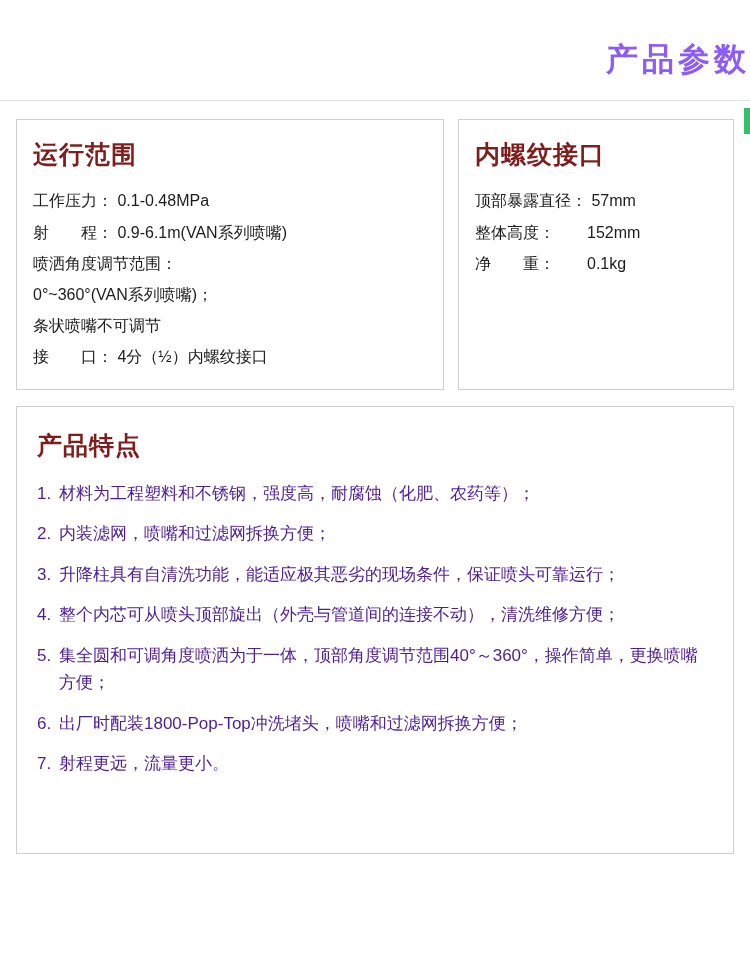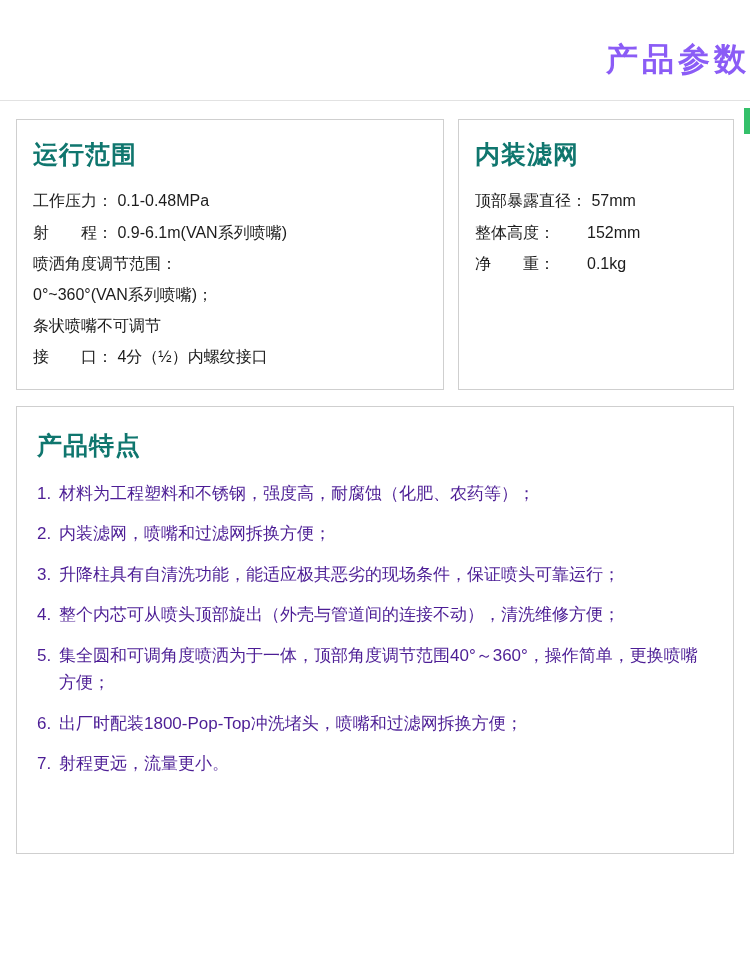--- a/index.html
+++ b/index.html
@@ -50,21 +50,21 @@
   }
   .card {
     border: 1px solid #cfcfcf;
     box-sizing: border-box;
     padding: 18px 16px 16px 16px;
     background: #ffffff;
   }
   .card-left { width: 428px; }
   .card-right { flex: 1; }
   .card-title {
-    color: #0f766e;
+    color: #7f1d1d;
     font-size: 25px;
     font-weight: bold;
     letter-spacing: 1px;
     margin-bottom: 14px;
   }
   .spec-line {
     font-size: 16px;
     line-height: 1.95;
     color: #1c1c1c;
     white-space: pre;
@@ -109,21 +109,21 @@
       <div class="card-title">运行范围</div>
       <div class="spec-line">工作压力： 0.1-0.48MPa</div>
       <div class="spec-line">射　　程： 0.9-6.1m(VAN系列喷嘴)</div>
       <div class="spec-line">喷洒角度调节范围：</div>
       <div class="spec-line">0°~360°(VAN系列喷嘴)；</div>
       <div class="spec-line">条状喷嘴不可调节</div>
       <div class="spec-line">接　　口： 4分（½）内螺纹接口</div>
     </div>
 
     <div class="card card-right">
-      <div class="card-title">内装滤网</div>
+      <div class="card-title">内螺纹接口</div>
       <div class="spec-line">顶部暴露直径： 57mm</div>
       <div class="spec-line">整体高度：　　152mm</div>
       <div class="spec-line">净　　重：　　0.1kg</div>
     </div>
 
   </div>
 
   <div class="features">
     <div class="card-title">产品特点</div>
 

